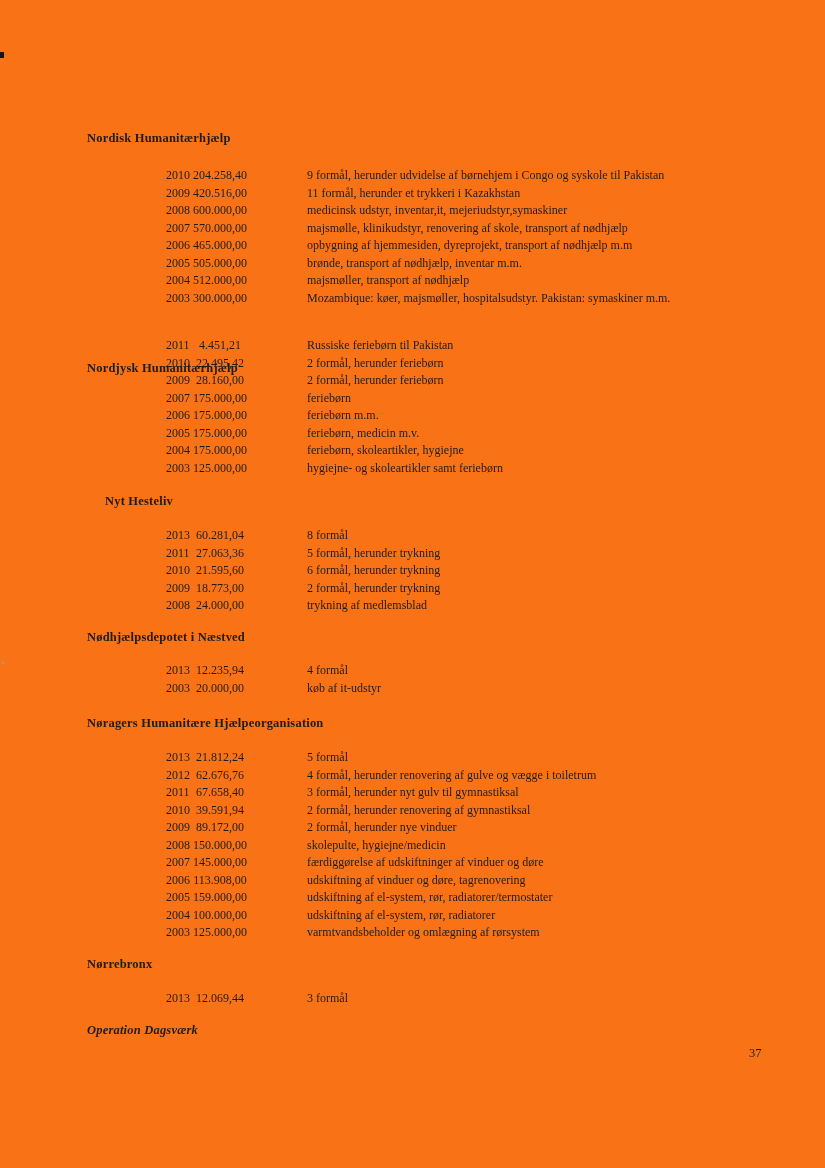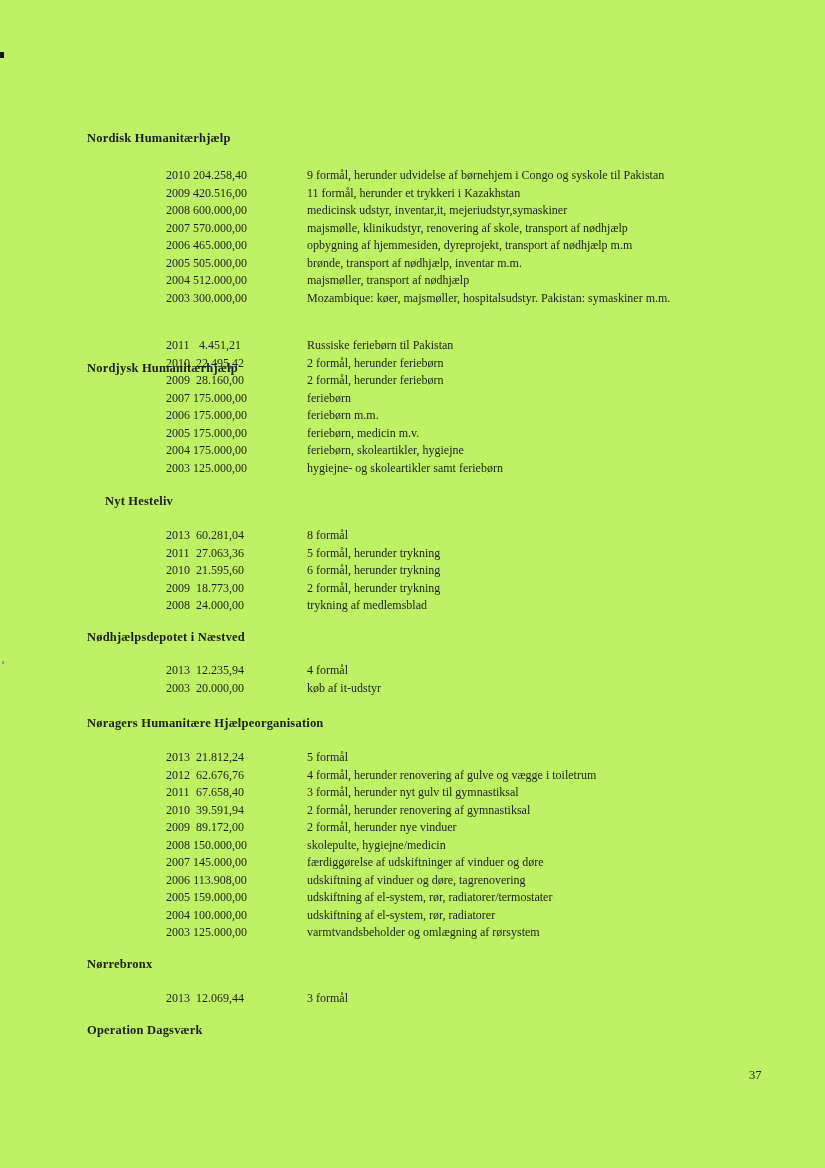--- a/index.html
+++ b/index.html
@@ -4,21 +4,21 @@
 <style>
   html, body {
     margin: 0;
     padding: 0;
     background: #ffffff;
   }
   .page {
     position: relative;
     width: 825px;
     height: 1168px;
-    background: #bef264;
+    background: #f97316;
     font-family: "Liberation Serif", "DejaVu Serif", serif;
     color: #1d1d1d;
     overflow: hidden;
   }
   .org-heading {
     position: absolute;
     left: 87px;
     font-weight: bold;
     font-size: 12.5px;
     line-height: 15px;
@@ -48,21 +48,21 @@
     width: 100px;
     text-align: center;
   }
   .desc {
     position: absolute;
     left: 157px;
   }
   .page-number {
     position: absolute;
     left: 749px;
-    top: 1068px;
+    top: 1046px;
     font-size: 12.5px;
     line-height: 15px;
   }
   .artifact-top {
     position: absolute;
     left: 0;
     top: 52px;
     width: 4px;
     height: 6px;
     background: #151515;
@@ -269,16 +269,16 @@
         </div>
       </div>
       <div class="org-heading" style="top: 957px;">Nørrebronx</div>
       <div class="rows" style="top: 990px;">
         <div class="row">
           <span class="year">2013</span>
           <span class="amount">12.069,44</span>
           <span class="desc">3 formål</span>
         </div>
       </div>
-      <div class="org-heading" style="top: 1023px;">Operation Dagsværk</div>
+      <div class="org-heading" style="top: 1023px; font-style: italic;">Operation Dagsværk</div>
     </div>
   <div class="page-number">37</div>
 </div>
 
 </body></html>

